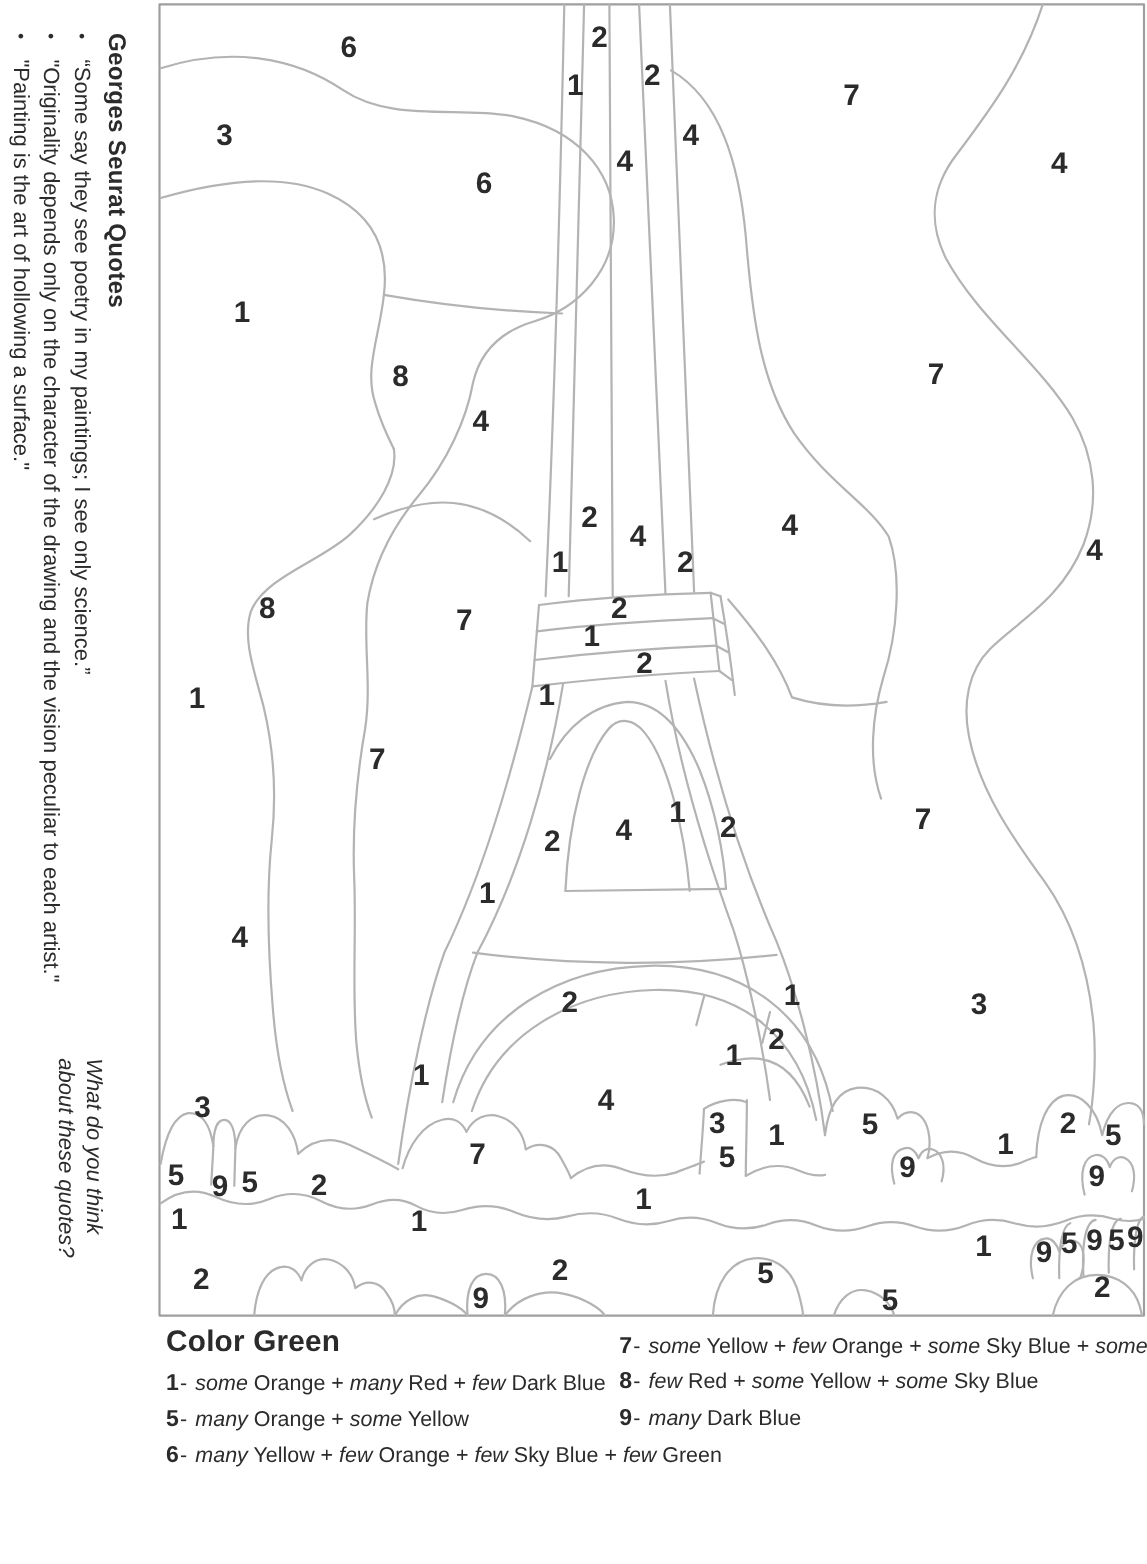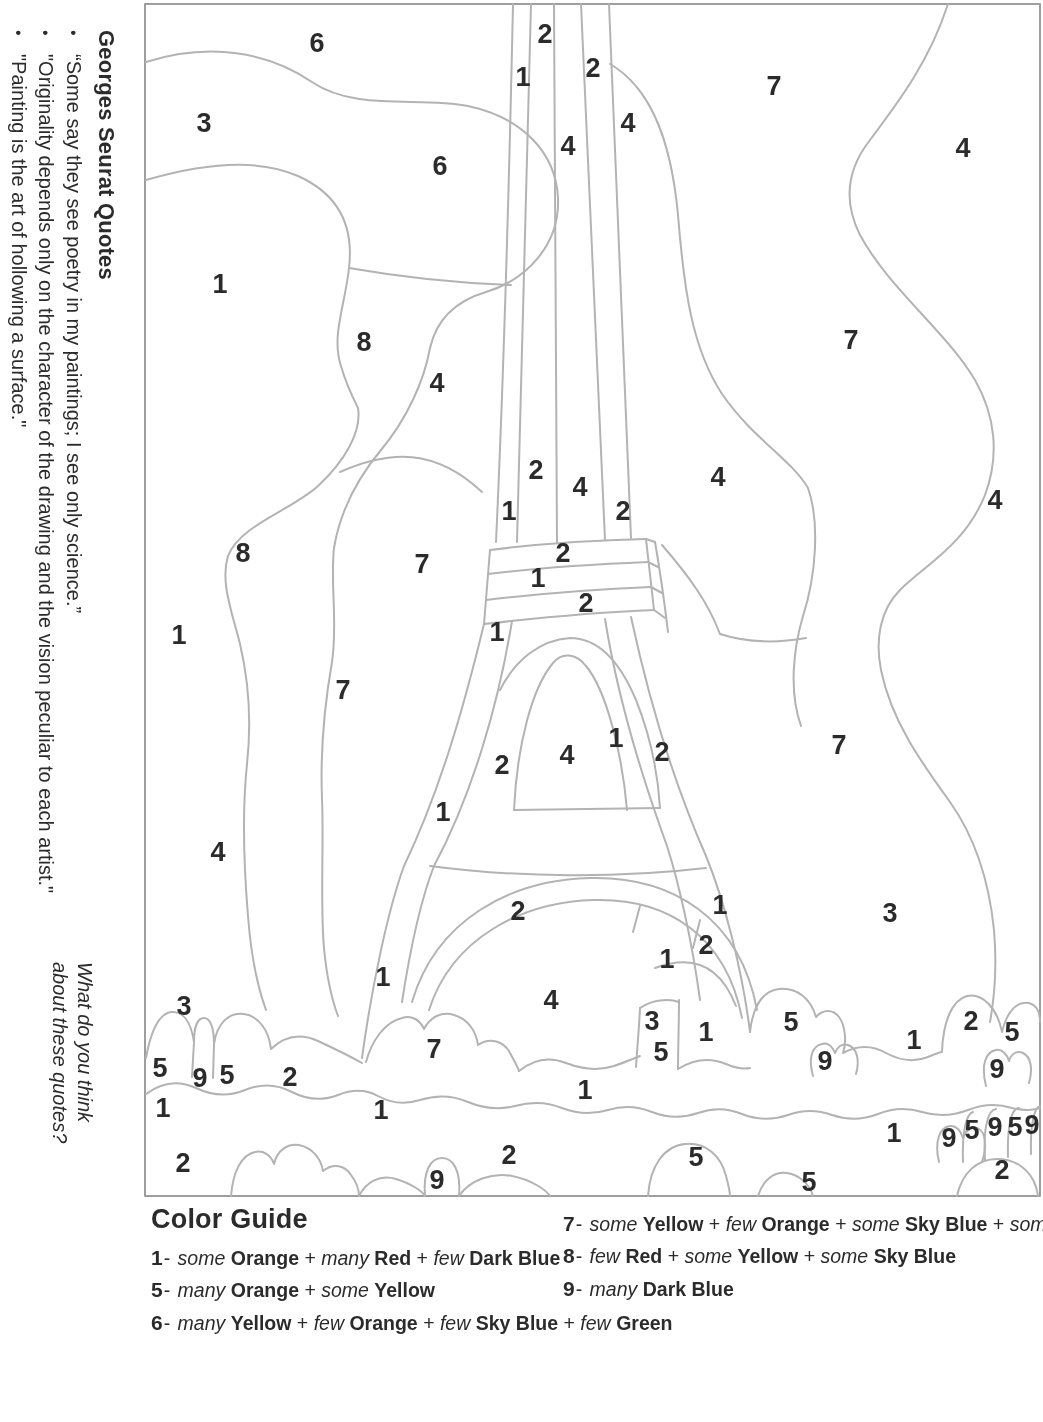--- a/index.html
+++ b/index.html
@@ -20,21 +20,21 @@
   #numbers-layer text{font-family:"Liberation Sans",sans-serif;font-weight:bold;font-size:27px;
         fill:var(--num,#2b2b2b);text-anchor:middle;stroke:none;}
   
   #guide-left{position:absolute;left:151px;top:1204px;}
   #guide-right{position:absolute;left:563px;top:1208px;}
   #guide-title{font-size:27px;font-weight:bold;margin:0 0 7px 0;letter-spacing:.2px;}
   .guide-row{font-size:19.5px;line-height:31.3px;white-space:nowrap;}
   .guide-row .gnum{font-size:21px;font-weight:bold;}
   .guide-row .gdash{padding:0 2px 0 1px;}
   .guide-row i{}
-  .guide-row b{font-weight:bold;}
+  .guide-row b{font-weight:normal;}
 </style>
 </head>
 <body>
 
 <div id="page">
 
   <div class="rot" id="seurat-block">
     <div id="seurat-title">Georges Seurat Quotes</div>
     <div id="quotes-list">
         <div class="quote-line"><span class="bullet">•</span><span>“Some say they see poetry in my paintings; I see only science.”</span></div>
@@ -197,21 +197,21 @@
         <text x="949" y="1147">9</text>
         <text x="972" y="1139">5</text>
         <text x="995" y="1136">9</text>
         <text x="1015" y="1136">5</text>
         <text x="1032" y="1134">9</text>
         <text x="1002" y="1179">2</text>
       </g>
   </svg>
 
   <div id="guide-left">
-    <div id="guide-title">Color Guide</div>
+    <div id="guide-title">Color Green</div>
     <div id="guide-left-list">
         <div class="guide-row"><b class="gnum">1</b><span class="gdash">- </span><i class="gqty">some</i> <b class="gcolor">Orange</b> + <i class="gqty">many</i> <b class="gcolor">Red</b> + <i class="gqty">few</i> <b class="gcolor">Dark Blue</b></div>
         <div class="guide-row"><b class="gnum">5</b><span class="gdash">- </span><i class="gqty">many</i> <b class="gcolor">Orange</b> + <i class="gqty">some</i> <b class="gcolor">Yellow</b></div>
         <div class="guide-row"><b class="gnum">6</b><span class="gdash">- </span><i class="gqty">many</i> <b class="gcolor">Yellow</b> + <i class="gqty">few</i> <b class="gcolor">Orange</b> + <i class="gqty">few</i> <b class="gcolor">Sky Blue</b> + <i class="gqty">few</i> <b class="gcolor">Green</b></div>
       </div>
   </div>
   <div id="guide-right">
       <div class="guide-row"><b class="gnum">7</b><span class="gdash">- </span><i class="gqty">some</i> <b class="gcolor">Yellow</b> + <i class="gqty">few</i> <b class="gcolor">Orange</b> + <i class="gqty">some</i> <b class="gcolor">Sky Blue</b> + <i class="gqty">some</i> </div>
       <div class="guide-row"><b class="gnum">8</b><span class="gdash">- </span><i class="gqty">few</i> <b class="gcolor">Red</b> + <i class="gqty">some</i> <b class="gcolor">Yellow</b> + <i class="gqty">some</i> <b class="gcolor">Sky Blue</b></div>
       <div class="guide-row"><b class="gnum">9</b><span class="gdash">- </span><i class="gqty">many</i> <b class="gcolor">Dark Blue</b></div>

